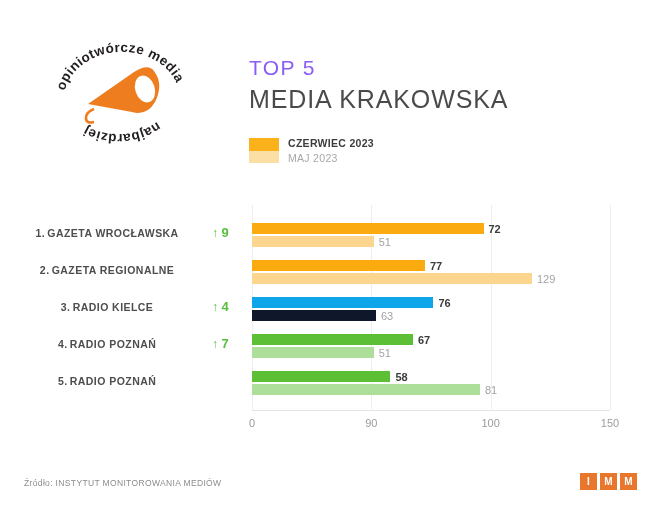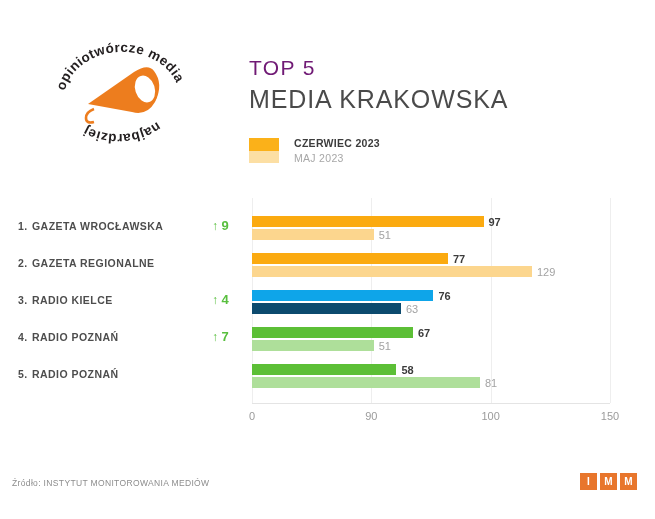--- a/index.html
+++ b/index.html
@@ -28,41 +28,40 @@
 
   
   #title-block {
     position: absolute;
     left: 249px;
     top: 55px;
   }
   #title-top5 {
     font-size: 21px;
     letter-spacing: 1.4px;
-    color: #701a75;
+    color: #8b5cf6;
     font-weight: 400;
     line-height: 26px;
   }
   #title-main {
     font-size: 25px;
     letter-spacing: 0.9px;
     color: #4a4a4a;
     font-weight: 400;
     line-height: 32px;
     margin-top: 2px;
   }
 
   
   #legend-block {
     position: absolute;
     left: 249px;
     top: 137px;
     display: flex;
     align-items: flex-start;
-    gap: 6px;
   }
   #legend-swatch {
     width: 30px;
     height: 25px;
     margin-right: 9px;
     margin-top: 1px;
     display: flex;
     flex-direction: column;
   }
   .legend-swatch-top { flex: 1; background: #fbb119; }
@@ -80,23 +79,24 @@
     color: #a7a7a7;
     letter-spacing: 0.3px;
     display: block;
     margin-top: 2px;
   }
 
   
   #chart-area {
     position: absolute;
     left: 0;
-    top: 198px;
+    top: 205px;
     width: 655px;
     height: 235px;
+    text-align: center;
   }
   #plot {
     position: absolute;
     left: 252px;
     top: 0;
     width: 358px;
     height: 205px;
   }
   .gridline {
     position: absolute;
@@ -169,21 +169,21 @@
     margin-left: 5px;
     font-size: 11px;
     white-space: nowrap;
   }
   .bar-current .bar-value { color: #3c3c3c; font-weight: bold; }
   .bar-previous .bar-value { color: #a3a3a3; font-weight: normal; }
 
   
   #footer-source {
     position: absolute;
-    left: 12px;
+    left: 24px;
     top: 478px;
     font-size: 8.5px;
     color: #8c8c8c;
     letter-spacing: 0.35px;
     white-space: nowrap;
   }
   #imm-logo {
     position: absolute;
     right: 18px;
     top: 473px;
@@ -251,66 +251,66 @@
       <div class="gridline" style="left: 238.667px;"></div>
       <div class="gridline" style="left: 358px;"></div>
     </div>
   <div id="axis-baseline"></div>
   <div id="rows-container">
       <div class="row" style="top: 14px;">
         <div class="row-label"><span class="row-rank">1.</span><span>GAZETA WROCŁAWSKA</span></div>
         <div class="row-change"><span class="change-arrow">↑</span><span> 9</span></div>
         <div class="bars">
           <div class="bar bar-current" style="width: 231.507px; background: rgb(251, 170, 16);">
-            <span class="bar-value">97</span>
+            <span class="bar-value">72</span>
           </div>
           <div class="bar bar-previous" style="width: 121.72px; background: rgb(252, 214, 142);">
             <span class="bar-value">51</span>
           </div>
         </div>
       </div>
       <div class="row" style="top: 51px;">
         <div class="row-label"><span class="row-rank">2.</span><span>GAZETA REGIONALNE</span></div>
         <div class="bars">
-          <div class="bar bar-current" style="width: 196px; background: rgb(251, 170, 16);">
+          <div class="bar bar-current" style="width: 173px; background: rgb(251, 170, 16);">
             <span class="bar-value">77</span>
           </div>
           <div class="bar bar-previous" style="width: 280px; background: rgb(252, 214, 142);">
             <span class="bar-value">129</span>
           </div>
         </div>
       </div>
       <div class="row" style="top: 88px;">
         <div class="row-label"><span class="row-rank">3.</span><span>RADIO KIELCE</span></div>
         <div class="row-change"><span class="change-arrow">↑</span><span> 4</span></div>
         <div class="bars">
           <div class="bar bar-current" style="width: 181.387px; background: #0ea5e9;">
             <span class="bar-value">76</span>
           </div>
-          <div class="bar bar-previous" style="width: 149px; background: #0c4a6e;">
+          <div class="bar bar-previous" style="width: 124px; background: #0f172a;">
             <span class="bar-value">63</span>
           </div>
         </div>
       </div>
       <div class="row" style="top: 125px;">
         <div class="row-label"><span class="row-rank">4.</span><span>RADIO POZNAŃ</span></div>
         <div class="row-change"><span class="change-arrow">↑</span><span> 7</span></div>
         <div class="bars">
           <div class="bar bar-current" style="width: 161px; background: rgb(92, 191, 54);">
             <span class="bar-value">67</span>
           </div>
           <div class="bar bar-previous" style="width: 121.72px; background: rgb(174, 223, 154);">
             <span class="bar-value">51</span>
           </div>
         </div>
       </div>
       <div class="row" style="top: 162px;">
         <div class="row-label"><span class="row-rank">5.</span><span>RADIO POZNAŃ</span></div>
         <div class="bars">
-          <div class="bar bar-current" style="width: 138.427px; background: rgb(92, 191, 54); padding-left: 6px;">
+          <div class="bar bar-current" style="width: 138.427px; background: rgb(92, 191, 54);">
             <span class="bar-value">58</span>
           </div>
           <div class="bar bar-previous" style="width: 228px; background: rgb(174, 223, 154);">
             <span class="bar-value">81</span>
           </div>
         </div>
       </div>
     </div>
   <div id="ticks-container">
       <div class="tick-label" style="left: 252px;">0</div>

